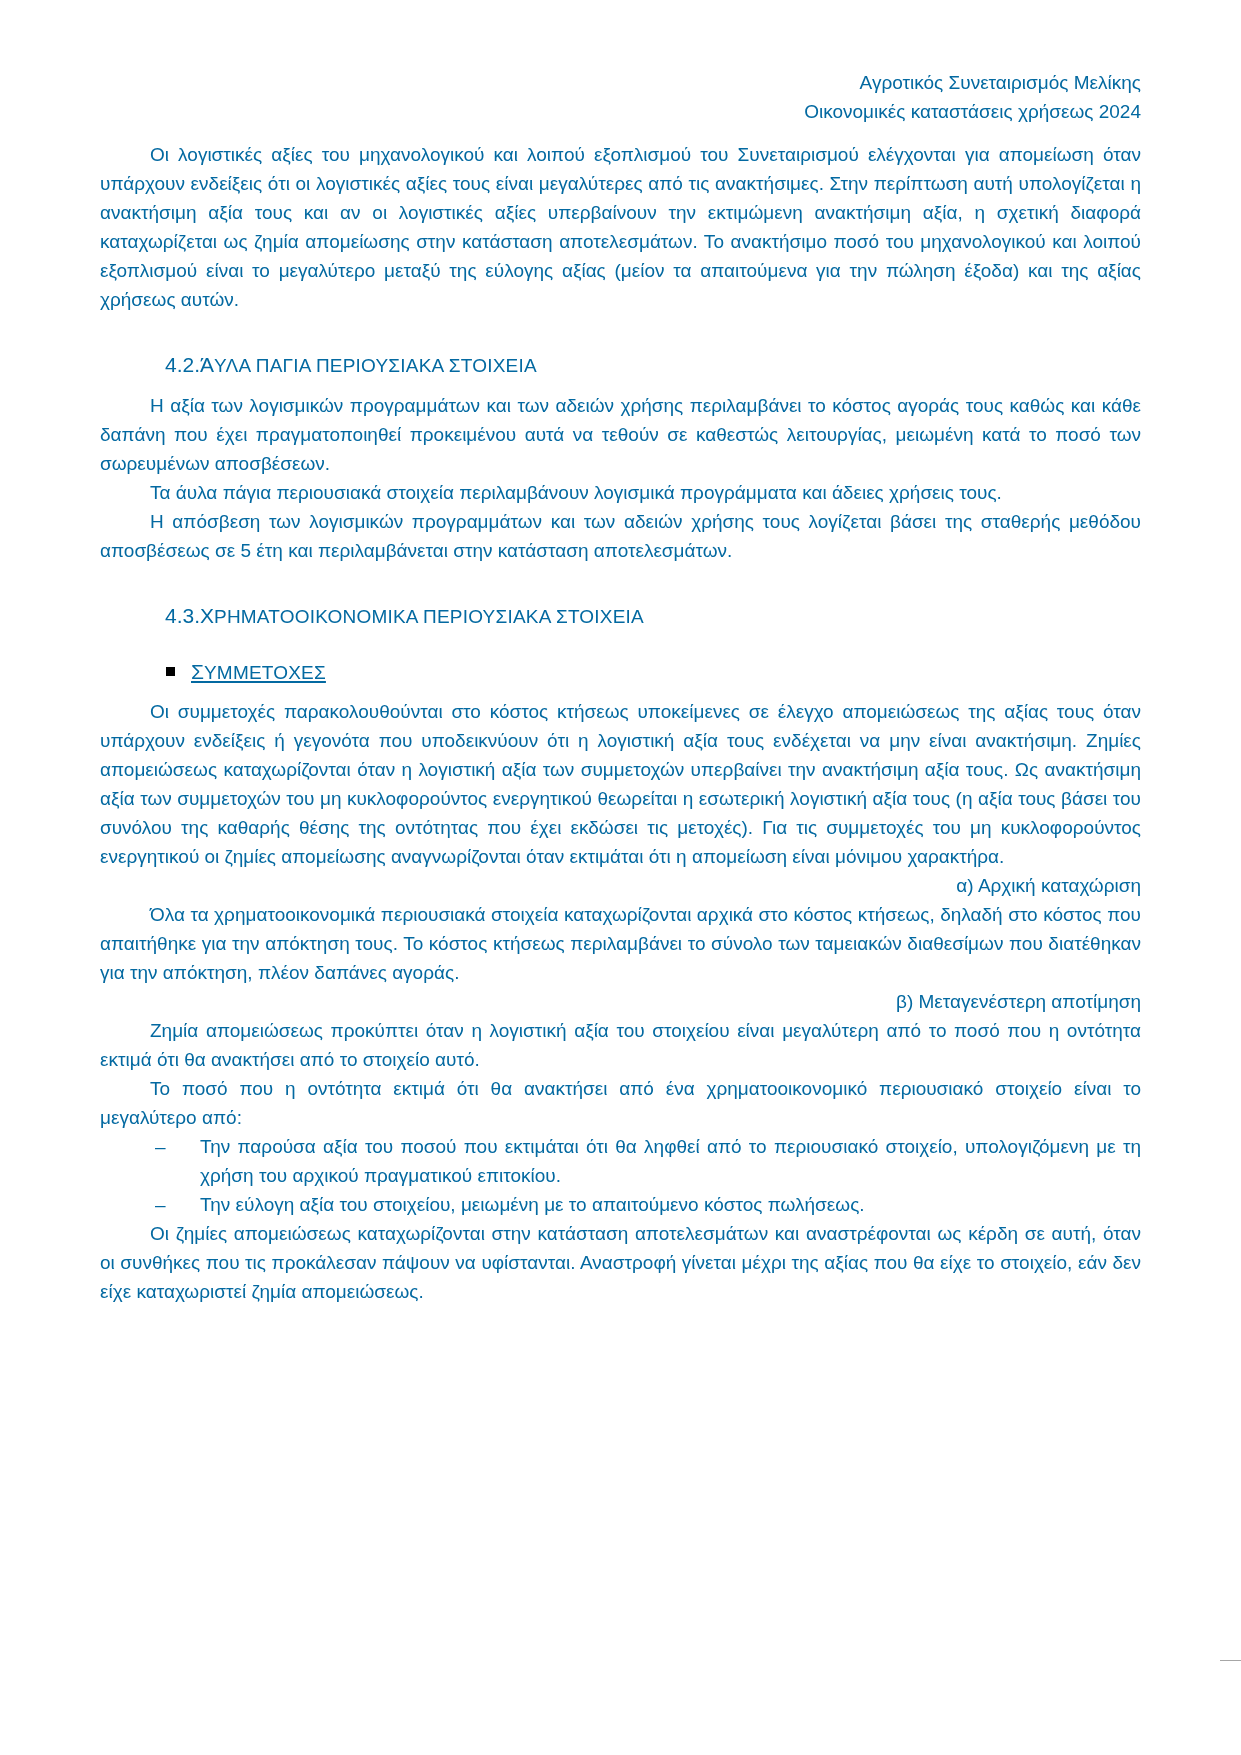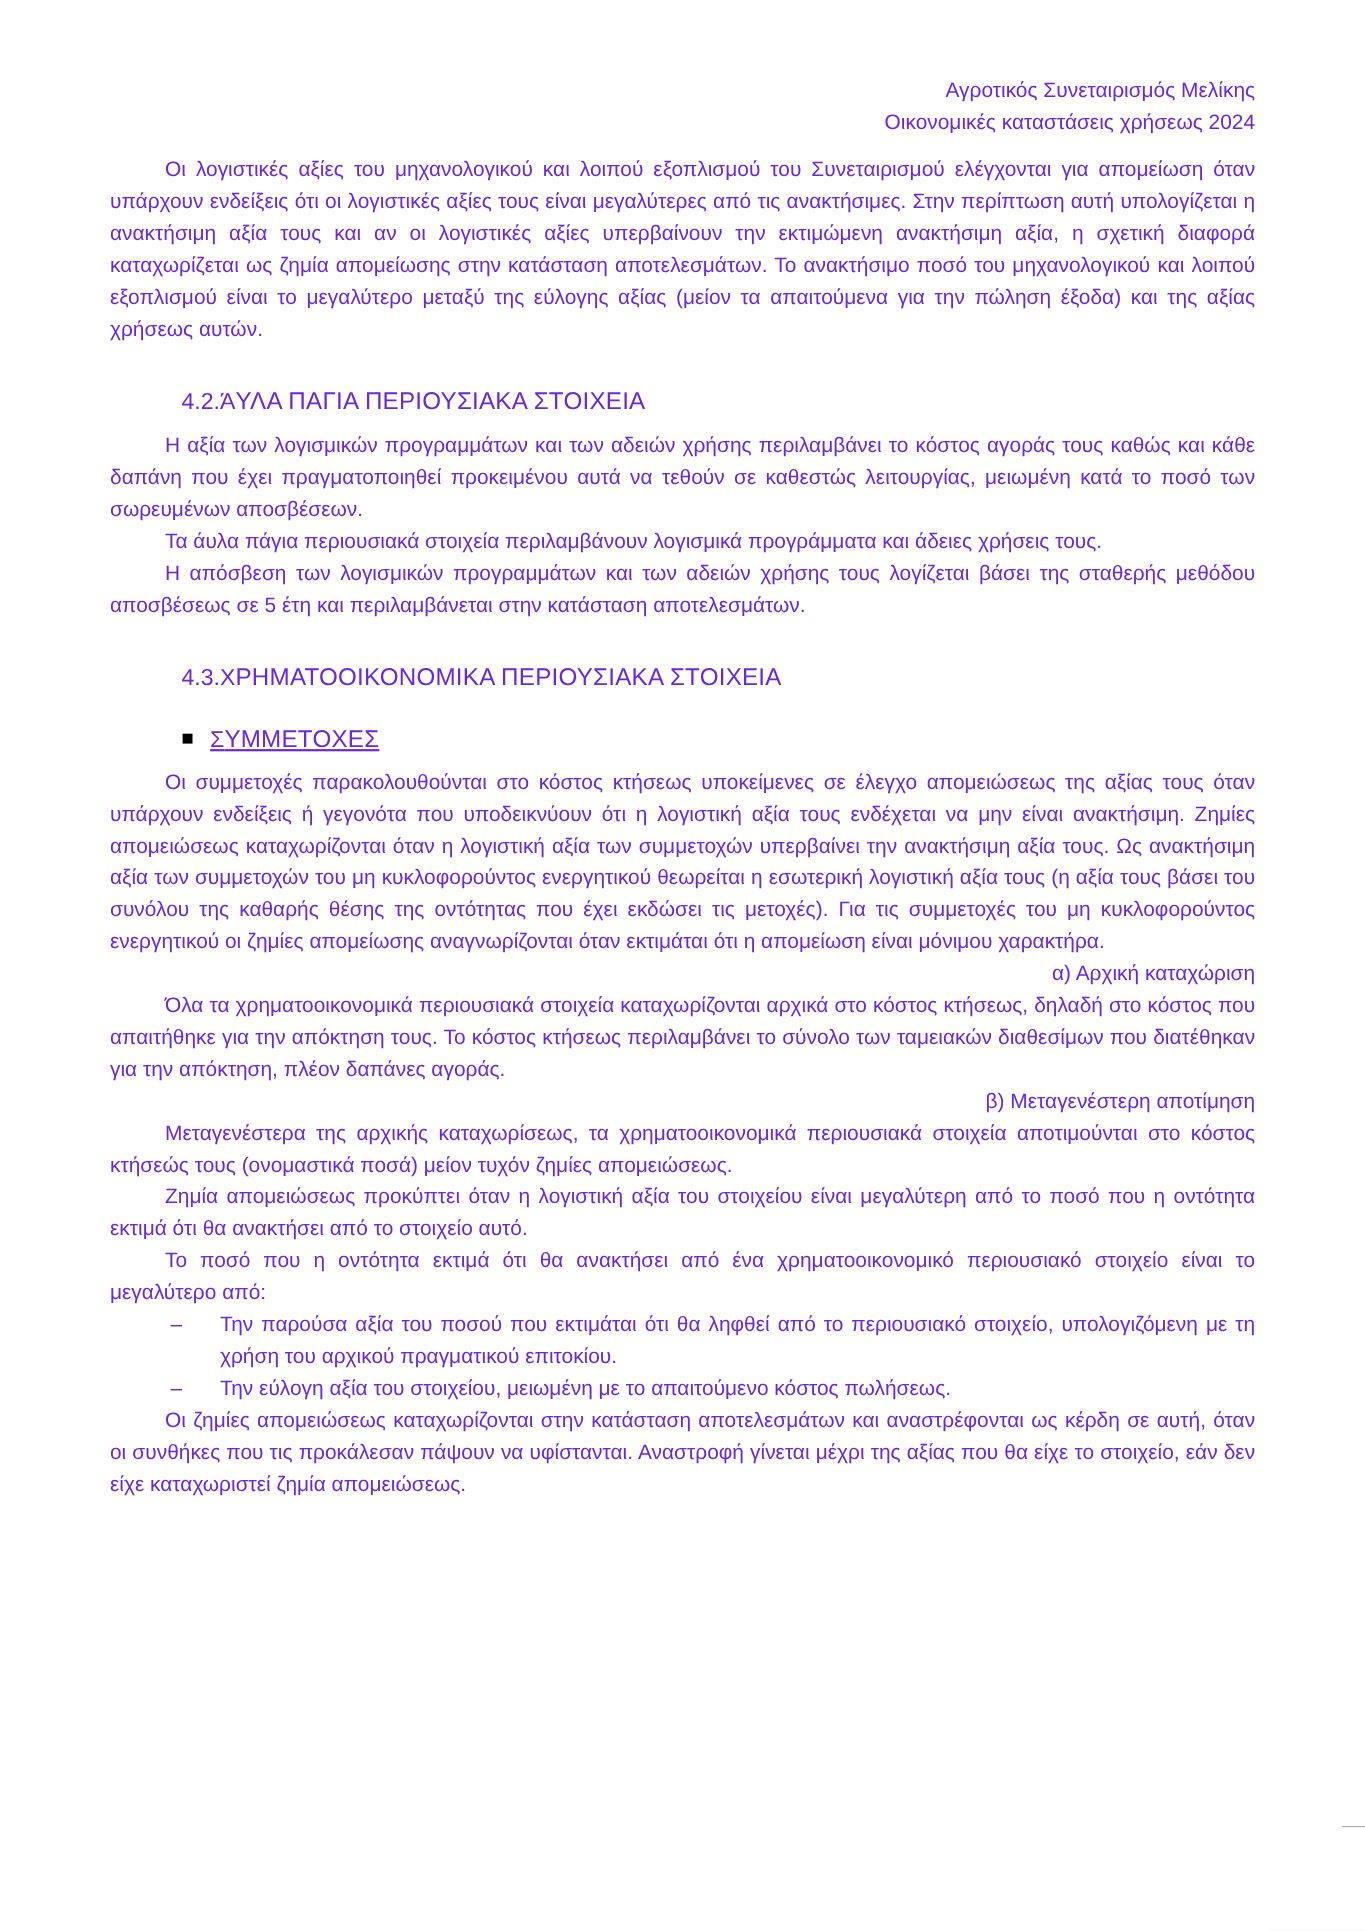--- a/index.html
+++ b/index.html
@@ -6,21 +6,21 @@
     body {
       background: #e8e8e8;
       font-family: "Liberation Sans", sans-serif;
     }
     .page {
       position: relative;
       width: 1241px;
       height: 1755px;
       margin: 0 auto;
       background: #ffffff;
-      color: #6d28d9;
+      color: #0369a1;
       font-size: 19px;
       line-height: 29px;
       overflow: hidden;
       box-sizing: border-box;
       padding: 68px 100px 0 100px;
     }
     
     .doc-header {
       text-align: right;
       margin-bottom: 14px;
@@ -40,21 +40,21 @@
     
     .h-section {
       margin: 36px 0 10px 65px;
       font-weight: 400;
       font-size: 21px;
       line-height: 30px;
       white-space: nowrap;
     }
     .h-section.h43 { }
     .caps-rest {
-      font-size: 22px;
+      font-size: 19px;
       letter-spacing: 0.2px;
     }
     
     .bullet-row {
       position: relative;
       margin: 25px 0 9px 65px;
       padding-left: 26px;
       font-size: 21px;
       line-height: 30px;
       white-space: nowrap;
@@ -122,21 +122,20 @@
       <span class="sq"></span><span>Σ</span><span class="caps-rest">ΥΜΜΕΤΟΧΕΣ</span>
     </div>
 
     <p class="para indent">Οι συμμετοχές παρακολουθούνται στο κόστος κτήσεως υποκείμενες σε έλεγχο απομειώσεως της αξίας τους όταν υπάρχουν ενδείξεις ή γεγονότα που υποδεικνύουν ότι η λογιστική αξία τους ενδέχεται να μην είναι ανακτήσιμη. Ζημίες απομειώσεως καταχωρίζονται όταν η λογιστική αξία των συμμετοχών υπερβαίνει την ανακτήσιμη αξία τους. Ως ανακτήσιμη αξία των συμμετοχών του μη κυκλοφορούντος ενεργητικού θεωρείται η εσωτερική λογιστική αξία τους (η αξία τους βάσει του συνόλου της καθαρής θέσης της οντότητας που έχει εκδώσει τις μετοχές). Για τις συμμετοχές του μη κυκλοφορούντος ενεργητικού οι ζημίες απομείωσης αναγνωρίζονται όταν εκτιμάται ότι η απομείωση είναι μόνιμου χαρακτήρα.</p>
 
 
     <p class="sub-label">α) Αρχική καταχώριση</p>
     <p class="para indent">Όλα τα χρηματοοικονομικά περιουσιακά στοιχεία καταχωρίζονται αρχικά στο κόστος κτήσεως, δηλαδή στο κόστος που απαιτήθηκε για την απόκτηση τους. Το κόστος κτήσεως περιλαμβάνει το σύνολο των ταμειακών διαθεσίμων που διατέθηκαν για την απόκτηση, πλέον δαπάνες αγοράς.</p>
 
     <p class="sub-label">β) Μεταγενέστερη αποτίμηση</p>
-    <p class="para indent">Μεταγενέστερα της αρχικής καταχωρίσεως, τα χρηματοοικονομικά περιουσιακά στοιχεία αποτιμούνται στο κόστος κτήσεώς τους (ονομαστικά ποσά) μείον τυχόν ζημίες απομειώσεως.</p>
     <p class="para indent">Ζημία απομειώσεως προκύπτει όταν η λογιστική αξία του στοιχείου είναι μεγαλύτερη από το ποσό που η οντότητα εκτιμά ότι θα ανακτήσει από το στοιχείο αυτό.</p>
     <p class="para indent">Το ποσό που η οντότητα εκτιμά ότι θα ανακτήσει από ένα χρηματοοικονομικό περιουσιακό στοιχείο είναι το μεγαλύτερο από:</p>
 
     <div>
       <div class="dash-item">
         <span class="dash-marker">–</span><span>Την παρούσα αξία του ποσού που εκτιμάται ότι θα ληφθεί από το περιουσιακό στοιχείο, υπολογιζόμενη με τη χρήση του αρχικού πραγματικού επιτοκίου.</span>
       </div>
       <div class="dash-item">
         <span class="dash-marker">–</span><span>Την εύλογη αξία του στοιχείου, μειωμένη με το απαιτούμενο κόστος πωλήσεως.</span>
       </div>

